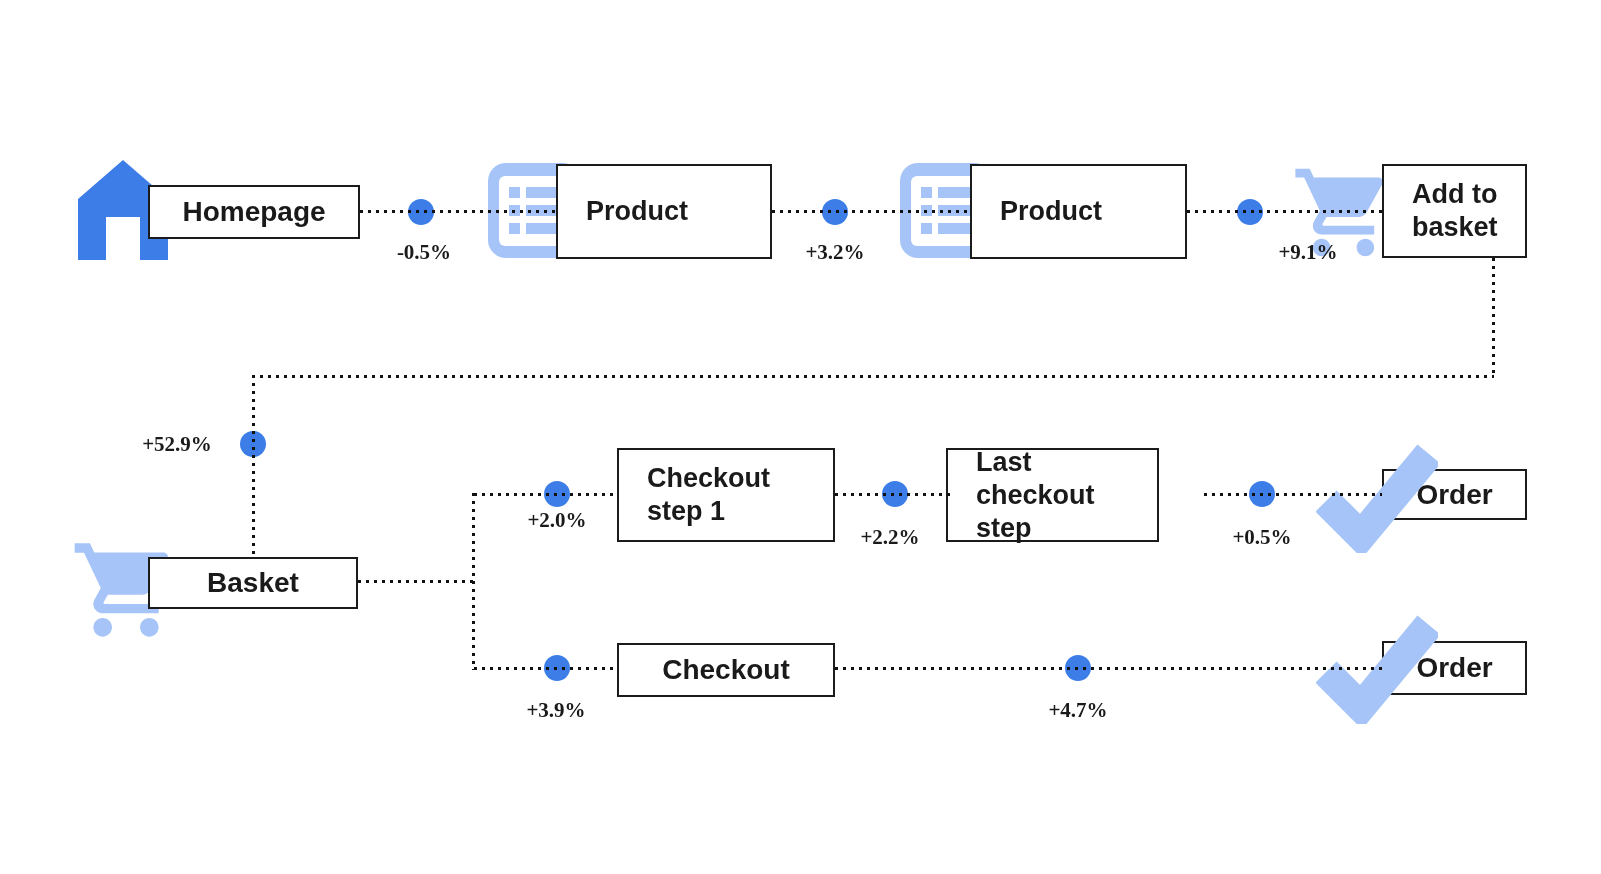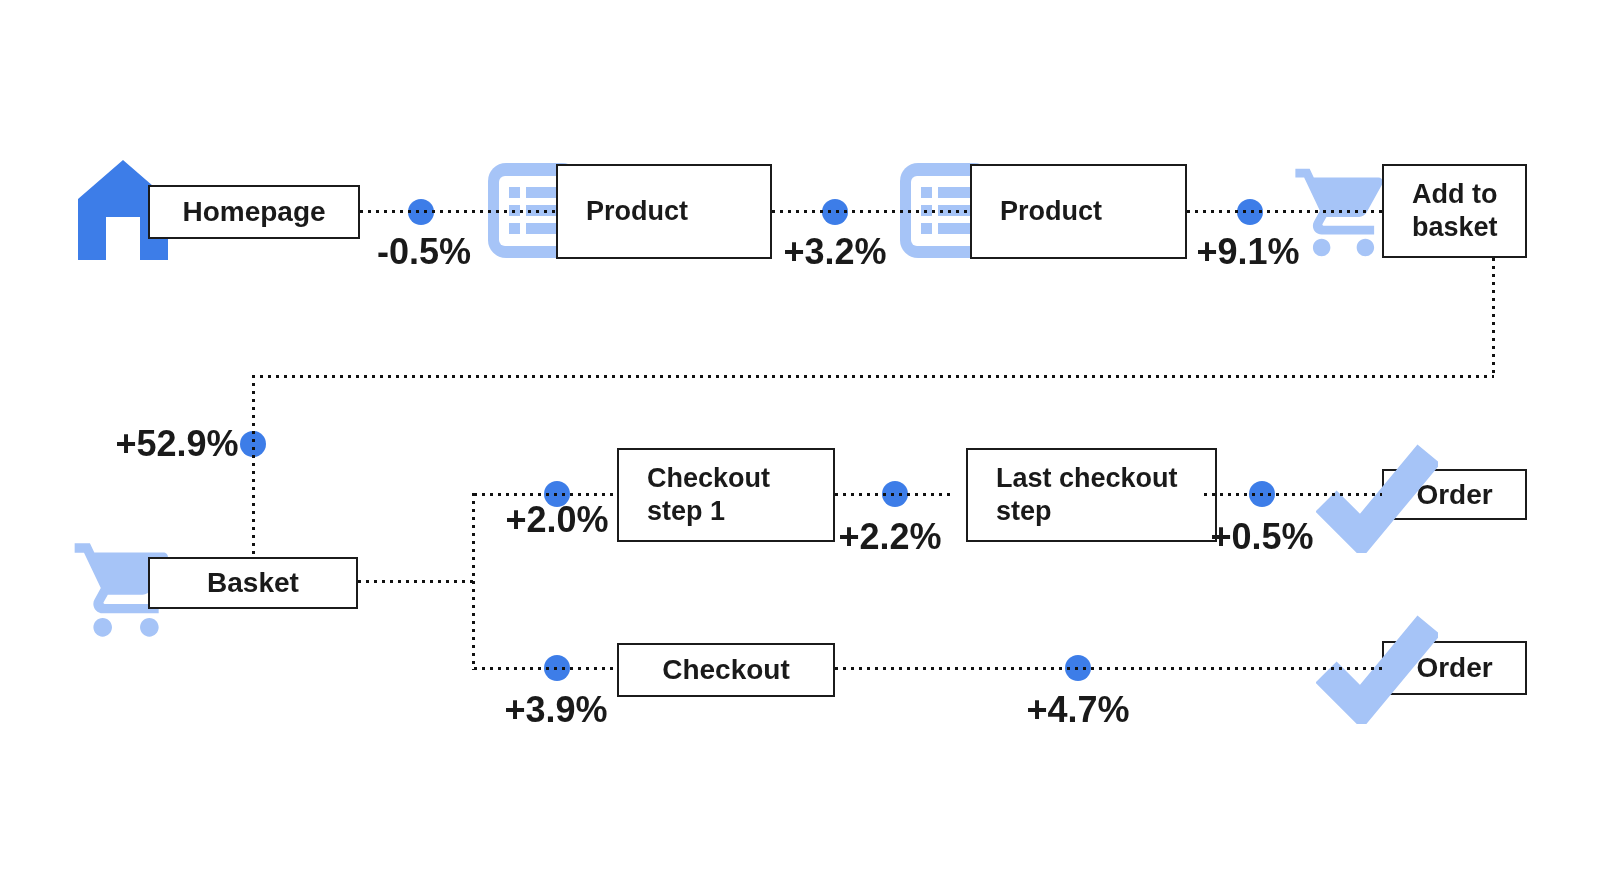--- a/index.html
+++ b/index.html
@@ -46,23 +46,24 @@
   }
   .dot{
     position:absolute;z-index:4;
     width:26px;height:26px;border-radius:50%;
     background:var(--blue);
     transform:translate(-50%,-50%);
   }
   .pct{
     position:absolute;z-index:7;
     color:var(--text);
-    font-size:36px;font-weight:700;
+    font-size:21px;font-weight:700;
     white-space:nowrap;
     transform:translate(-50%,-50%);
+    font-family:Liberation Serif, serif;
   }
 </style>
 </head>
 <body>
 
 <div id="stage">
 
   <svg class="icon" style="left:78px;top:160px" width="90" height="100" viewBox="0 0 90 100">
     <path d="M45 0 L90 39 L90 100 L62 100 L62 57 L28 57 L28 100 L0 100 L0 39 Z" fill="#3D7DE8"></path>
   </svg>
@@ -128,21 +129,21 @@
   <div class="dot" style="left:1250px;top:212px"></div>
   <div class="dot" style="left:253px;top:444px"></div>
   <div class="dot" style="left:557px;top:494px"></div>
   <div class="dot" style="left:895px;top:494px"></div>
   <div class="dot" style="left:1262px;top:494px"></div>
   <div class="dot" style="left:557px;top:668px"></div>
   <div class="dot" style="left:1078px;top:668px"></div>
 
   <div class="pct" style="left:424px;top:252px">-0.5%</div>
   <div class="pct" style="left:835px;top:252px">+3.2%</div>
-  <div class="pct" style="left:1248px;top:252px">+9.1%</div>
+  <div class="pct" style="left:1308px;top:252px">+9.1%</div>
   <div class="pct" style="left:177px;top:444px">+52.9%</div>
   <div class="pct" style="left:557px;top:520px">+2.0%</div>
   <div class="pct" style="left:890px;top:537px">+2.2%</div>
   <div class="pct" style="left:1262px;top:537px">+0.5%</div>
   <div class="pct" style="left:556px;top:710px">+3.9%</div>
   <div class="pct" style="left:1078px;top:710px">+4.7%</div>
 
   <div class="box center" style="left:148px;top:185px;width:212px;height:54px">
     <span>Homepage</span>
   </div>
@@ -162,21 +163,21 @@
 
   <div class="box center" style="left:148px;top:557px;width:210px;height:52px">
     <span>Basket</span>
   </div>
 
   <div class="box lines" style="left:617px;top:448px;width:218px;height:94px">
     <span>Checkout</span>
     <span>step 1</span>
   </div>
 
-  <div class="box lines" style="left:966px;top:448px;width:251px;height:94px">
+  <div class="box lines" style="left:946px;top:448px;width:213px;height:94px">
     <span>Last checkout</span>
     <span>step</span>
   </div>
 
   <div class="box center" style="left:1382px;top:469px;width:145px;height:51px">
     <span>Order</span>
   </div>
 
   <div class="box center" style="left:617px;top:643px;width:218px;height:54px">
     <span>Checkout</span>

